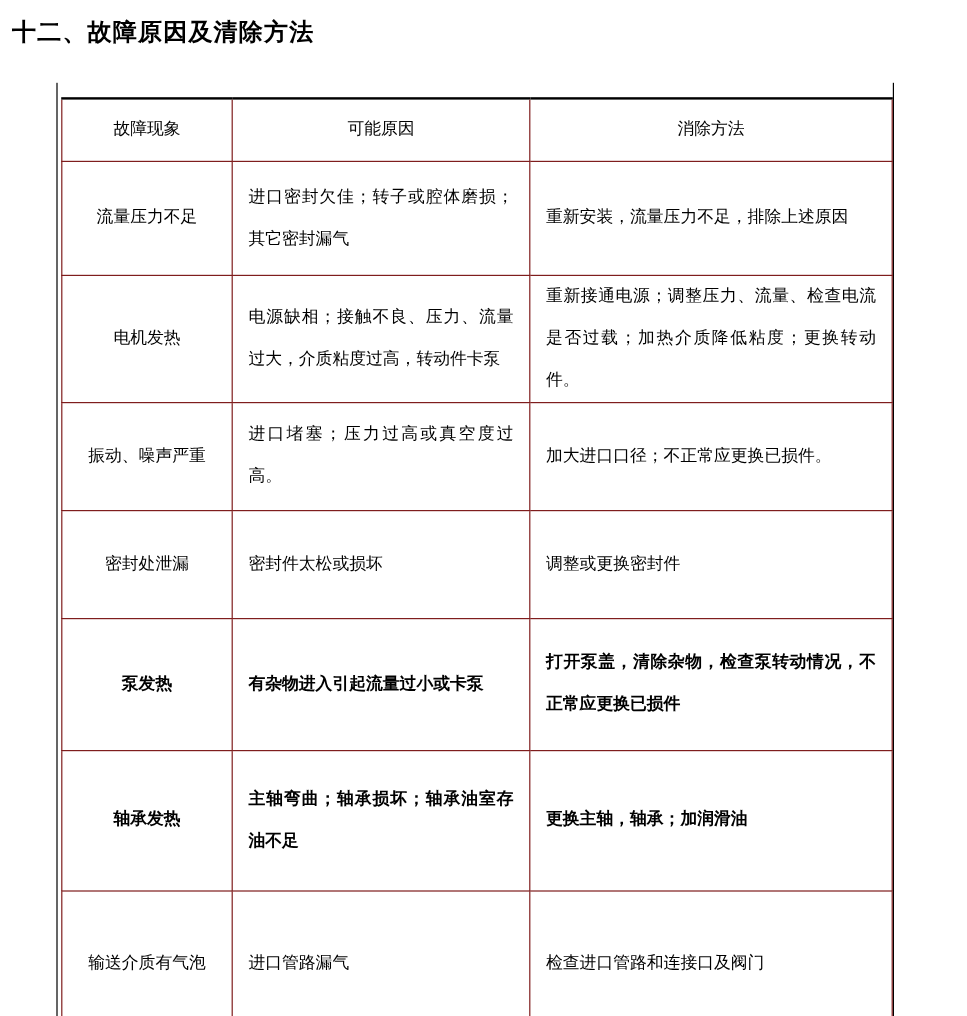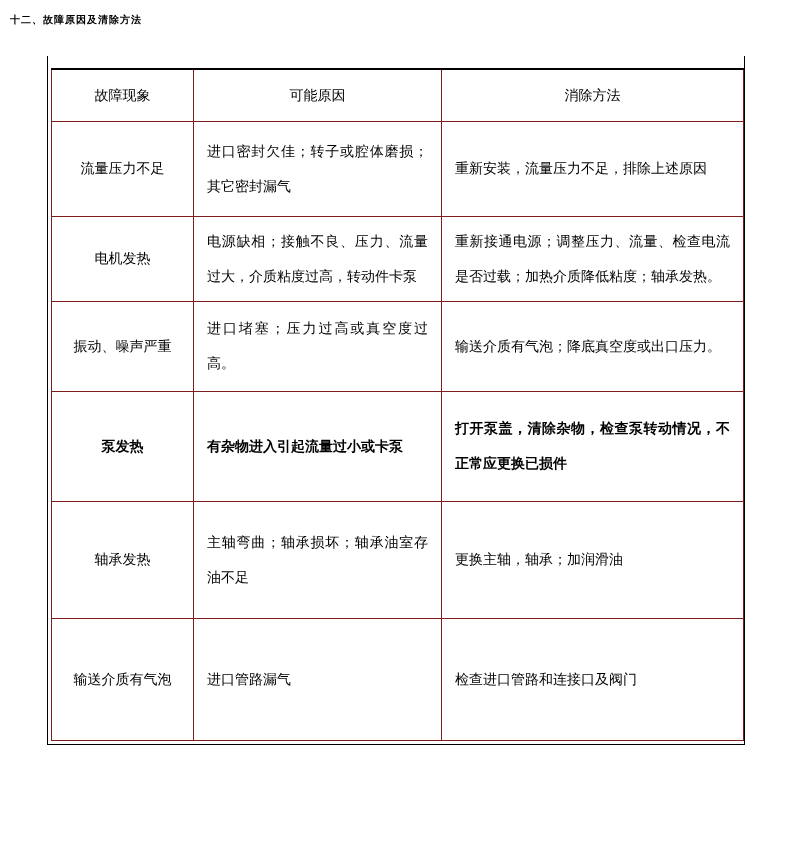--- a/index.html
+++ b/index.html
@@ -7,21 +7,21 @@
     width: 806px;
     background: #ffffff;
     font-family: "Liberation Serif", "DejaVu Serif", serif;
     color: #000000;
   }
   body {
     height: 847px;
     overflow: hidden;
   }
   .doc-title {
-    font-size: 10px;
+    font-size: 20px;
     font-weight: bold;
     letter-spacing: 1px;
     padding: 13px 0 0 10px;
   }
   
   .table-wrap {
     margin: 29px 0 0 47px;
     width: 698px;
     border-left: 1px solid #000;
     border-right: 1px solid #000;
@@ -51,21 +51,21 @@
   td.method-cell {
     text-align: justify;
     text-justify: inter-ideograph;
     padding: 0 13px 0 13px;
   }
   tr.row-0 td { height: 95px; }
   tr.row-1 td { height: 85px; }
   tr.row-2 td { height: 90px; }
   tr.row-3 td { height: 90px; }
   tr.row-4 td { height: 110px; font-weight: bold; }
-  tr.row-5 td { height: 117px; }
+  tr.row-5 td { height: 117px; font-weight: bold; }
   tr.row-6 td { height: 122px; }
 </style>
 </head>
 <body>
 
 <div class="doc-title">十二、故障原因及清除方法</div>
 
 <div class="table-wrap">
   <table class="fault-table">
     <colgroup>
@@ -82,26 +82,31 @@
     </thead>
     <tbody>
       <tr class="row-0">
         <td class="phenomenon-cell">流量压力不足</td>
         <td class="cause-cell">进口密封欠佳；转子或腔体磨损；其它密封漏气</td>
         <td class="method-cell">重新安装，流量压力不足，排除上述原因</td>
       </tr>
       <tr class="row-1">
         <td class="phenomenon-cell">电机发热</td>
         <td class="cause-cell">电源缺相；接触不良、压力、流量过大，介质粘度过高，转动件卡泵</td>
-        <td class="method-cell">重新接通电源；调整压力、流量、检查电流是否过载；加热介质降低粘度；轴承发热。</td>
+        <td class="method-cell">重新接通电源；调整压力、流量、检查电流是否过载；加热介质降低粘度；更换转动件。</td>
       </tr>
       <tr class="row-2">
         <td class="phenomenon-cell">振动、噪声严重</td>
         <td class="cause-cell">进口堵塞；压力过高或真空度过高。</td>
-        <td class="method-cell">输送介质有气泡；降底真空度或出口压力。</td>
+        <td class="method-cell">加大进口口径；不正常应更换已损件。</td>
+      </tr>
+      <tr class="row-3">
+        <td class="phenomenon-cell">密封处泄漏</td>
+        <td class="cause-cell">密封件太松或损坏</td>
+        <td class="method-cell">调整或更换密封件</td>
       </tr>
       <tr class="row-4">
         <td class="phenomenon-cell">泵发热</td>
         <td class="cause-cell">有杂物进入引起流量过小或卡泵</td>
         <td class="method-cell">打开泵盖，清除杂物，检查泵转动情况，不正常应更换已损件</td>
       </tr>
       <tr class="row-5">
         <td class="phenomenon-cell">轴承发热</td>
         <td class="cause-cell">主轴弯曲；轴承损坏；轴承油室存油不足</td>
         <td class="method-cell">更换主轴，轴承；加润滑油</td>

